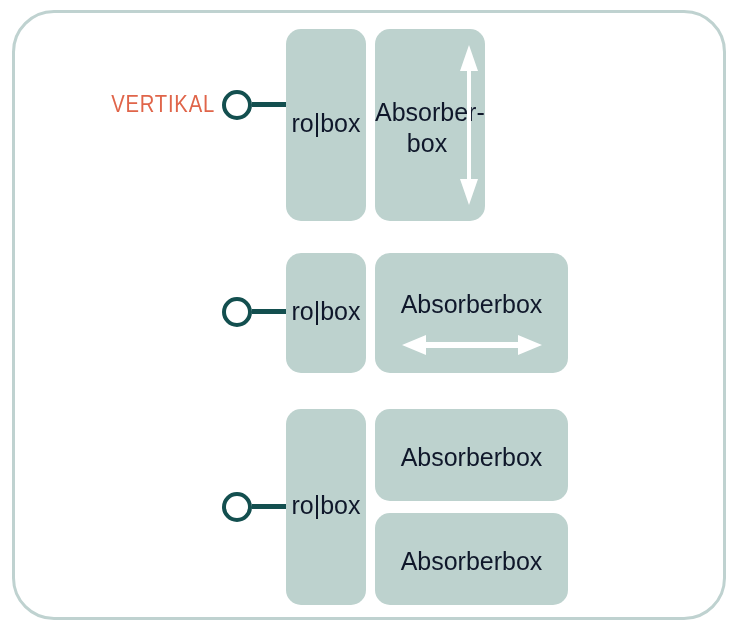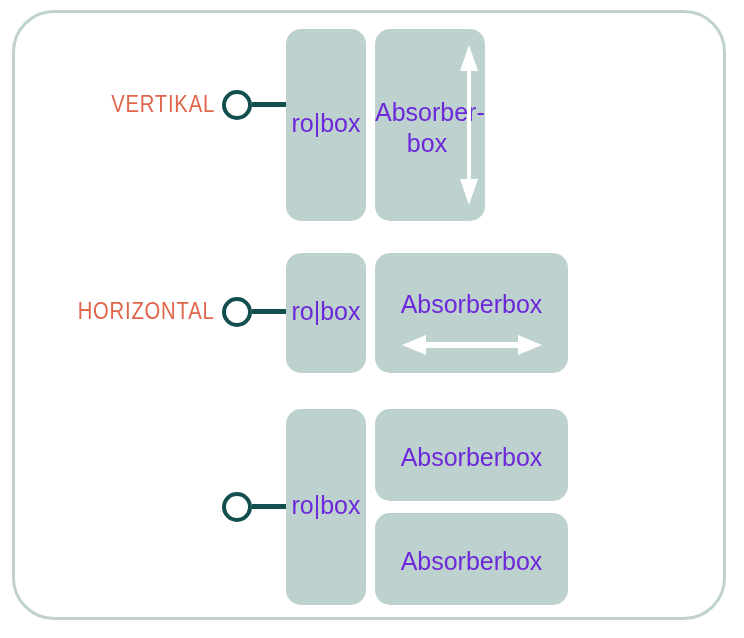--- a/index.html
+++ b/index.html
@@ -101,21 +101,21 @@
     position: absolute;
     background: #bdd2ce;
     border-radius: 15px;
     box-sizing: border-box;
   }
   .box-text {
     position: absolute;
     left: 0;
     width: 100%;
     text-align: center;
-    color: #6d28d9;
+    color: #0f172a;
     font-size: 25px;
     line-height: 1.18;
     font-family: "Liberation Sans", "DejaVu Sans", sans-serif;
     white-space: pre-line;
   }
 
   
   .robox { left: 286px; }
   .robox-vertical   { top: 0px;  width: 80px; height: 192px; }
   .robox-horizontal { top: 0px;  width: 80px; height: 120px; }
@@ -211,23 +211,20 @@
       <div class="box-text">Absorber-
 box</div>
       <svg class="arrow-v" viewBox="0 0 24 160">
         <polygon points="12,0 21,26 14,26 14,134 21,134 12,160 3,134 10,134 10,26 3,26" fill="#ffffff"></polygon>
       </svg>
     </div>
   </div>
 
   <div class="row row-horizontal">
 
-    <div class="label-slot label-horizontal">
-      <div class="row-label">HORIZONTAL</div>
-    </div>
 
     <div class="connector conn-horizontal">
       <div class="ring"></div>
       <div class="stem"></div>
     </div>
 
     <div class="box robox robox-horizontal">
       <div class="box-text" style="top:44px;">ro|box</div>
     </div>
 

